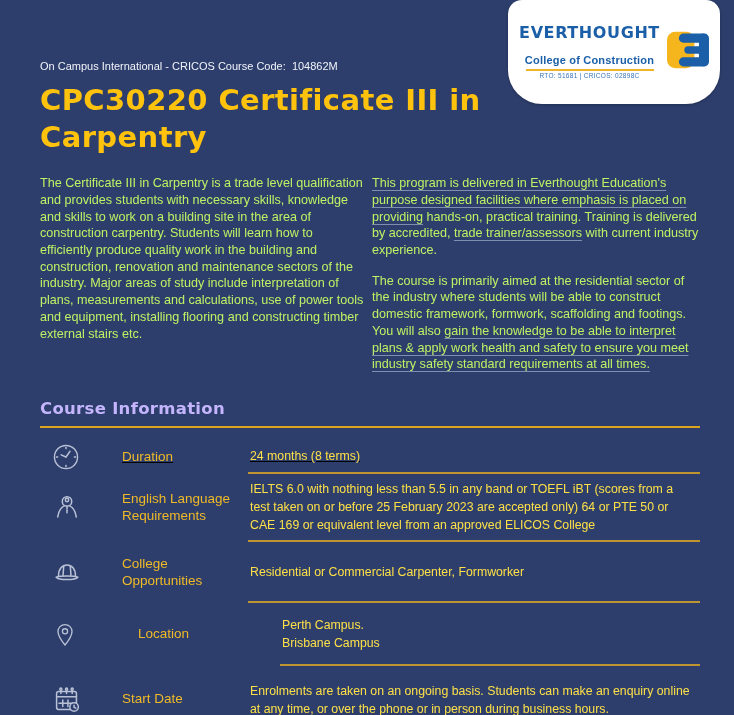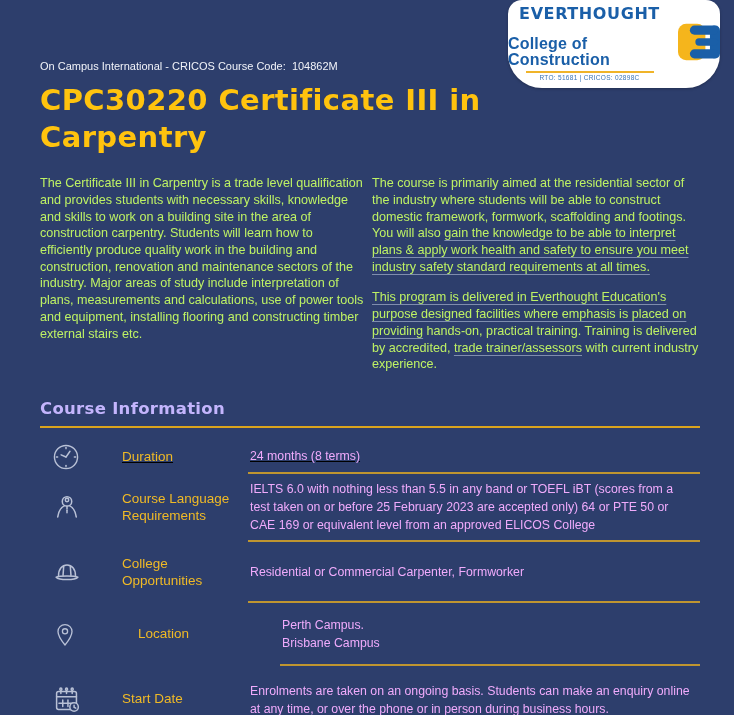--- a/index.html
+++ b/index.html
@@ -6,28 +6,28 @@
   body{
     width:734px;height:715px;overflow:hidden;position:relative;
     background:#2d3e6c;
     font-family:"Liberation Sans",sans-serif;
     -webkit-font-smoothing:antialiased;
   }
   .page{position:relative;width:734px;height:715px;}
 
   
   .logo-card{
-    position:absolute;top:0;right:14px;width:212px;height:88px;
+    position:absolute;top:0;right:14px;width:212px;height:104px;
     background:#ffffff;border-radius:14px 14px 34px 34px;
     display:flex;align-items:center;justify-content:center;gap:7px;
     box-shadow:0 1px 3px rgba(0,0,0,.25);
   }
   .logo-text{display:flex;flex-direction:column;align-items:center;line-height:1;}
   .logo-wordmark{font-size:16px;font-weight:bold;letter-spacing:.6px;color:#1a5fa8;font-family:"DejaVu Sans",sans-serif;}
-  .logo-subtitle{font-size:16px;font-weight:bold;color:#1a5fa8;margin-top:14px;letter-spacing:.2px;}
+  .logo-subtitle{font-size:11px;font-weight:bold;color:#1a5fa8;margin-top:14px;letter-spacing:.2px;}
   .logo-divider{width:128px;height:2px;background:#f0b429;margin:3px 0 2px 0;}
   .logo-registration{font-size:6.5px;color:#3a74b5;letter-spacing:.3px;}
   .logo-emblem{flex:0 0 auto;}
 
   
   .content{position:absolute;left:40px;right:34px;top:0;}
   .eyebrow{
     margin-top:60px;color:#f1f3f9;font-size:11px;white-space:pre-wrap;
   }
   .page-title{
@@ -59,21 +59,21 @@
 
   .info-table{margin-top:12px;}
   .info-row{display:grid;grid-template-columns:82px 126px 1fr;align-items:stretch;}
   .cell-icon{display:flex;align-items:center;justify-content:flex-start;padding-left:10px;}
   .cell-label{
     display:flex;align-items:center;
     color:#f0ba26;font-size:13.5px;line-height:1.25;padding-right:10px;
   }
   .cell-value{
     display:flex;align-items:center;
-    color:#f0abfc;font-size:12.3px;line-height:1.45;
+    color:#fde047;font-size:12.3px;line-height:1.45;
     border-bottom:2px solid #bf9530;
     white-space:pre-line;padding:6px 4px 4px 2px;
   }
   .info-row:last-child .cell-value{border-bottom:none;}
   .r1{min-height:34px;text-decoration:underline;} .r2{min-height:68px;} .r3{min-height:61px;}
   .r4{min-height:63px;gap:16px;} .r5{min-height:67px;}
 
   .row-icon{stroke:#b9c1d6;fill:none;stroke-width:1.6;stroke-linecap:round;stroke-linejoin:round;}
 </style>
 </head>
@@ -103,22 +103,22 @@
 
     <div class="eyebrow">On Campus International - CRICOS Course Code:  104862M</div>
     <h1 class="page-title">CPC30220 Certificate III in
 Carpentry</h1>
 
     <div class="intro">
       <div>
         <p>The Certificate III in Carpentry is a trade level qualification and provides students with necessary skills, knowledge and skills to work on a building site in the area of construction carpentry. Students will learn how to efficiently produce quality work in the building and construction, renovation and maintenance sectors of the industry. Major areas of study include interpretation of plans, measurements and calculations, use of power tools and equipment, installing flooring and constructing timber external stairs etc.</p>
       </div>
       <div>
+        <p><span class="u">This program is delivered in Everthought Education's purpose designed facilities where emphasis is placed on providing</span><span> hands-on, practical training. Training is delivered by accredited, </span><span class="u">trade trainer/assessors</span><span> with current industry experience.</span></p>
         <p><span>The course is primarily aimed at the residential sector of the industry where students will be able to construct domestic framework, formwork, scaffolding and footings. You will also </span><span class="u">gain the knowledge to be able to interpret plans &amp; apply work health and safety to ensure you meet industry safety standard requirements at all times.</span></p>
-        <p><span class="u">This program is delivered in Everthought Education's purpose designed facilities where emphasis is placed on providing</span><span> hands-on, practical training. Training is delivered by accredited, </span><span class="u">trade trainer/assessors</span><span> with current industry experience.</span></p>
       </div>
     </div>
 
     <h2 class="section-heading">Course Information</h2>
     <hr class="section-divider">
 
     <div class="info-table">
 
       <div class="info-row r1">
         <div class="cell-icon">
@@ -140,21 +140,21 @@
         <div class="cell-icon">
           <svg class="row-icon" width="34" height="34" viewBox="0 0 36 36">
             <circle cx="18" cy="11" r="5"></circle>
             <circle cx="18" cy="9.6" r="1.8"></circle>
             <path d="M15.5 15.5 C11.5 17 9.2 21.5 8.2 27.5"></path>
             <path d="M20.5 15.5 C24.5 17 26.8 21.5 27.8 27.5"></path>
             <path d="M18 16.5 L18 19"></path>
               <path d="M18 20.5 L18 23"></path>
           </svg>
         </div>
-        <div class="cell-label">Course Language Requirements</div>
+        <div class="cell-label">English Language Requirements</div>
         <div class="cell-value">IELTS 6.0 with nothing less than 5.5 in any band or TOEFL iBT (scores from a test taken on or before 25 February 2023 are accepted only) 64 or PTE 50 or CAE 169 or equivalent level from an approved ELICOS College</div>
       </div>
 
       <div class="info-row r3">
         <div class="cell-icon">
           <svg class="row-icon" width="34" height="34" viewBox="0 0 36 36">
             <path d="M9 21 C9 13.5 13 9.5 18 9.5 C23 9.5 27 13.5 27 21"></path>
             <path d="M6.5 22.5 C10 20.8 26 20.8 29.5 22.5 C26.5 25.8 9.5 25.8 6.5 22.5 Z"></path>
             <path d="M14.5 11 L13.8 20.5"></path>
             <path d="M21.5 11 L22.2 20.5"></path>

